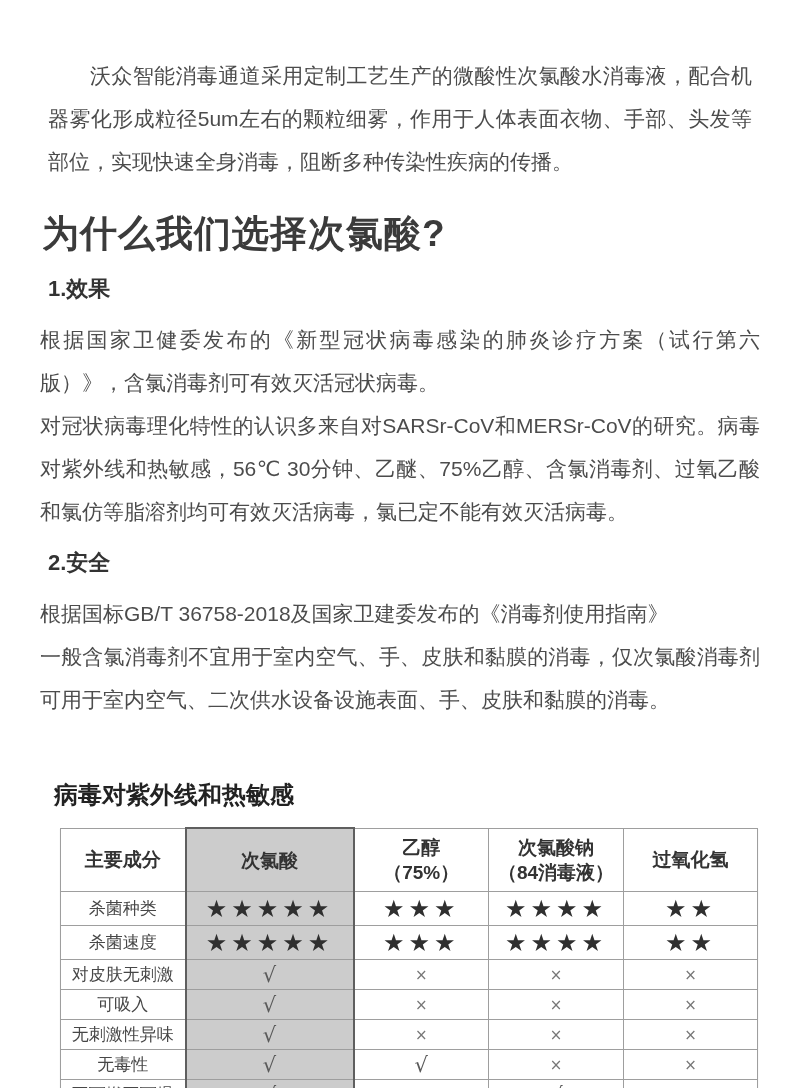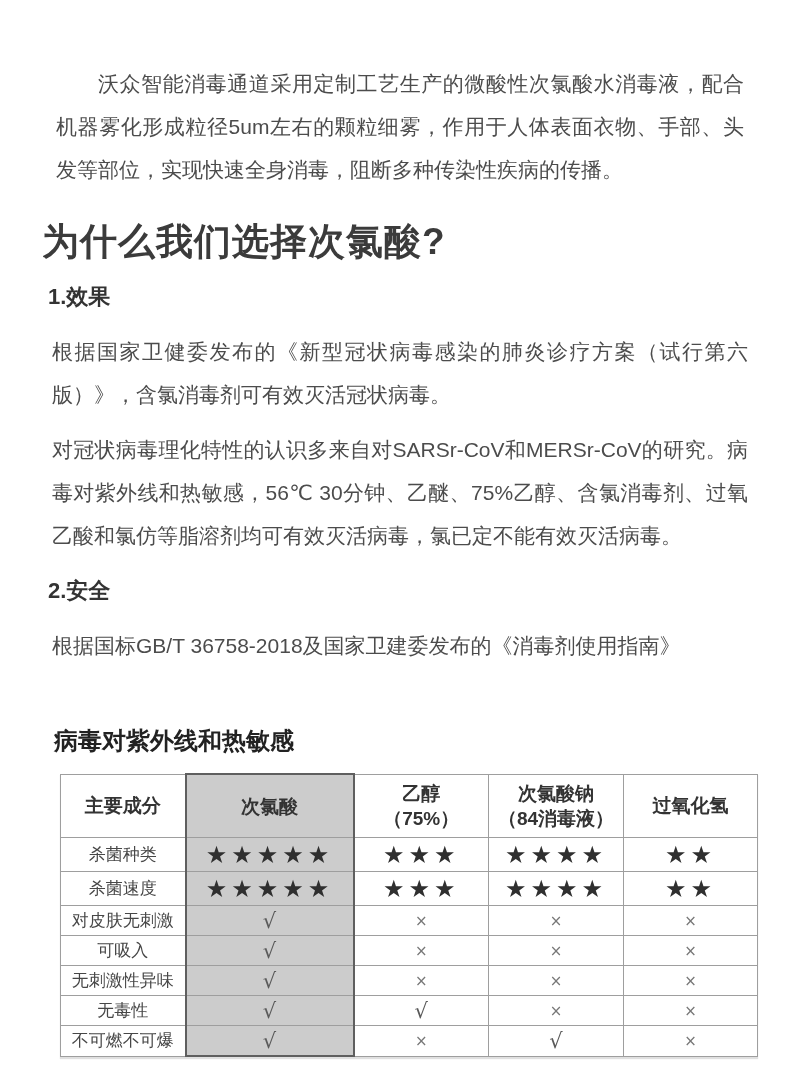--- a/index.html
+++ b/index.html
@@ -4,33 +4,33 @@
 <style>
   html,body{margin:0;padding:0;}
   body{
     width:800px;min-height:1088px;background:#ffffff;
     font-family:"Liberation Sans","DejaVu Sans",sans-serif;
     color:#4c4c4c;
   }
   .page{padding:46px 40px 40px 40px;}
   .intro{
     font-size:21px;line-height:43px;text-indent:2em;
-    text-align:justify;margin:16px;color:#4c4c4c;
+    text-align:justify;margin:8px;color:#4c4c4c;
   }
   .main-heading{
     font-size:37px;font-weight:bold;color:#3b3b3b;
     margin:26px 0 8px 2px;letter-spacing:1px;
   }
   .sub-heading{
     font-size:22px;font-weight:bold;color:#333333;
     line-height:43px;margin:8px;
   }
   .para{
     font-size:21px;line-height:43px;text-align:justify;
-    margin:12px;color:#4c4c4c;
+    margin:0;color:#4c4c4c;
   }
   .table-title{
     font-size:24px;font-weight:bold;color:#222222;
     margin:58px 0 16px 14px;
   }
   table.cmp{
     border-collapse:collapse;table-layout:fixed;
     width:697px;margin-left:20px;
     box-shadow:0 2px 1px rgba(0,0,0,0.12);
     padding-left:48px;
@@ -74,20 +74,21 @@
   <p class="intro">沃众智能消毒通道采用定制工艺生产的微酸性次氯酸水消毒液，配合机器雾化形成粒径5um左右的颗粒细雾，作用于人体表面衣物、手部、头发等部位，实现快速全身消毒，阻断多种传染性疾病的传播。</p>
 
   <h1 class="main-heading">为什么我们选择次氯酸?</h1>
 
   <h2 class="sub-heading">1.效果</h2>
   <p class="para">根据国家卫健委发布的《新型冠状病毒感染的肺炎诊疗方案（试行第六版）》，含氯消毒剂可有效灭活冠状病毒。</p>
   <p class="para">对冠状病毒理化特性的认识多来自对SARSr-CoV和MERSr-CoV的研究。病毒对紫外线和热敏感，56℃ 30分钟、乙醚、75%乙醇、含氯消毒剂、过氧乙酸和氯仿等脂溶剂均可有效灭活病毒，氯已定不能有效灭活病毒。</p>
 
   <h2 class="sub-heading">2.安全</h2>
   <p class="para">根据国标GB/T 36758-2018及国家卫建委发布的《消毒剂使用指南》</p>
+  <p class="para">一般含氯消毒剂不宜用于室内空气、手、皮肤和黏膜的消毒，仅次氯酸消毒剂可用于室内空气、二次供水设备设施表面、手、皮肤和黏膜的消毒。</p>
 
   <h3 class="table-title">病毒对紫外线和热敏感</h3>
 
   <table class="cmp">
     <colgroup>
       <col class="c0">
         <col class="c1">
         <col class="c2">
         <col class="c3">
         <col class="c4">

